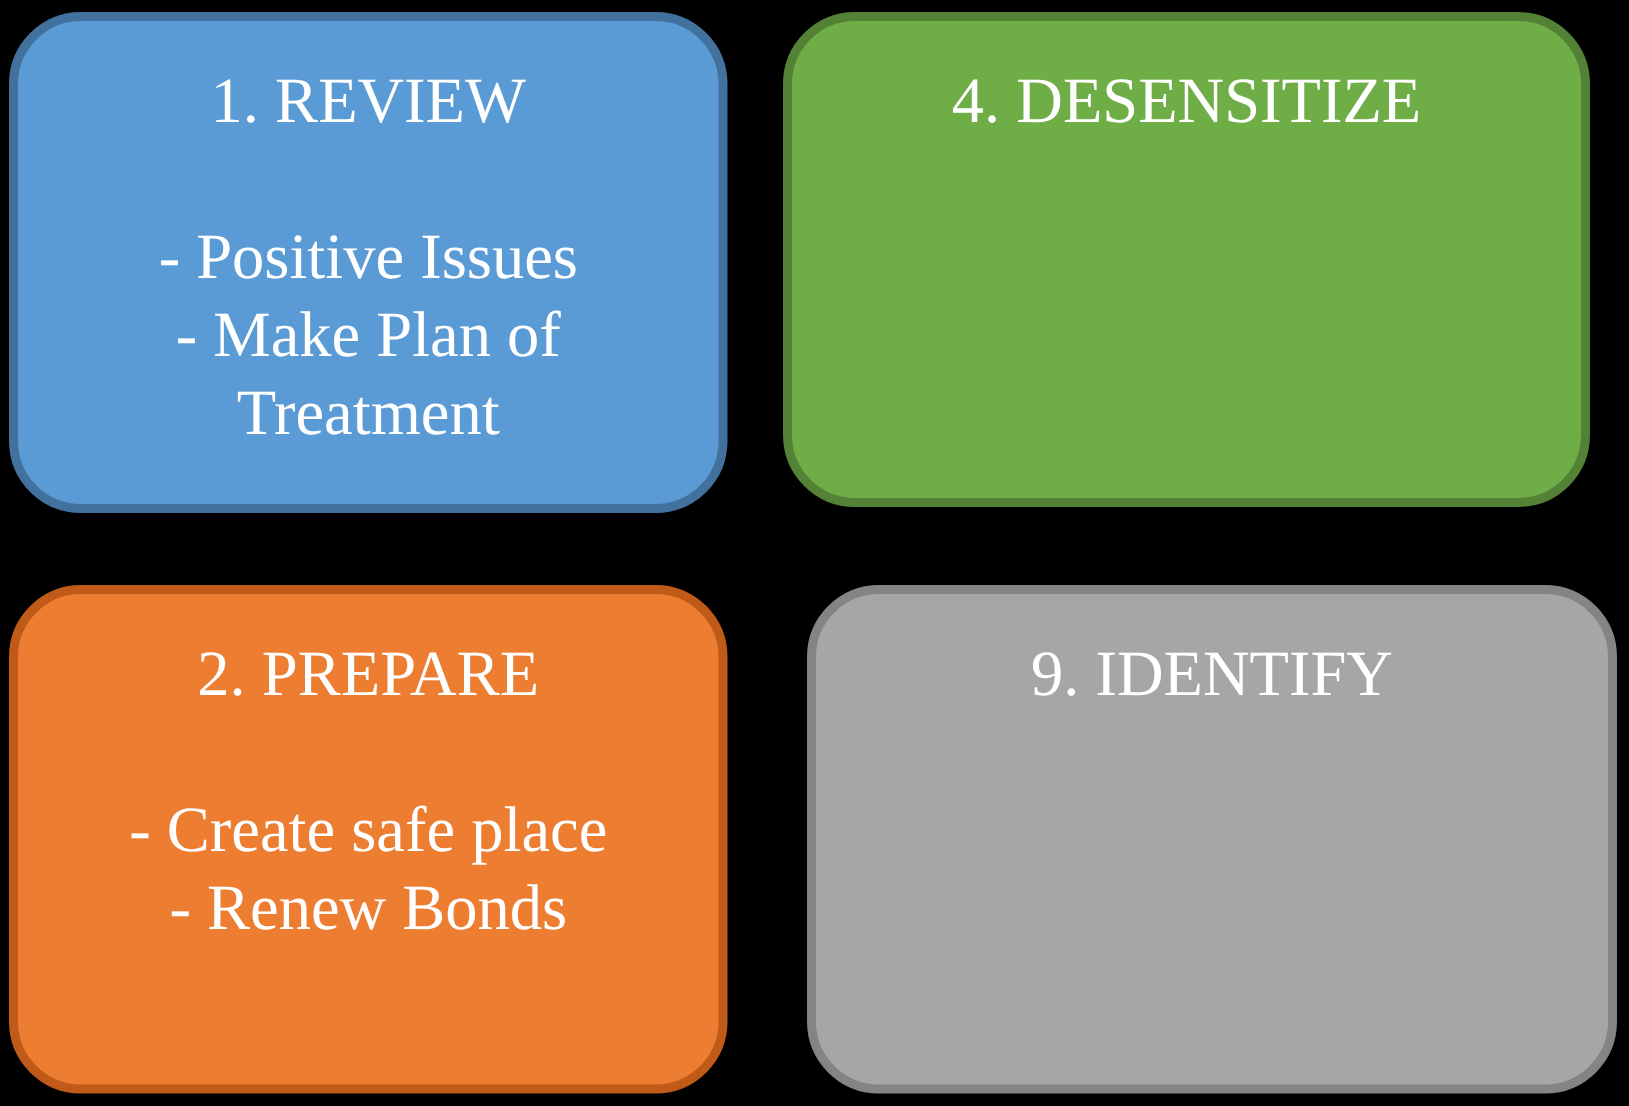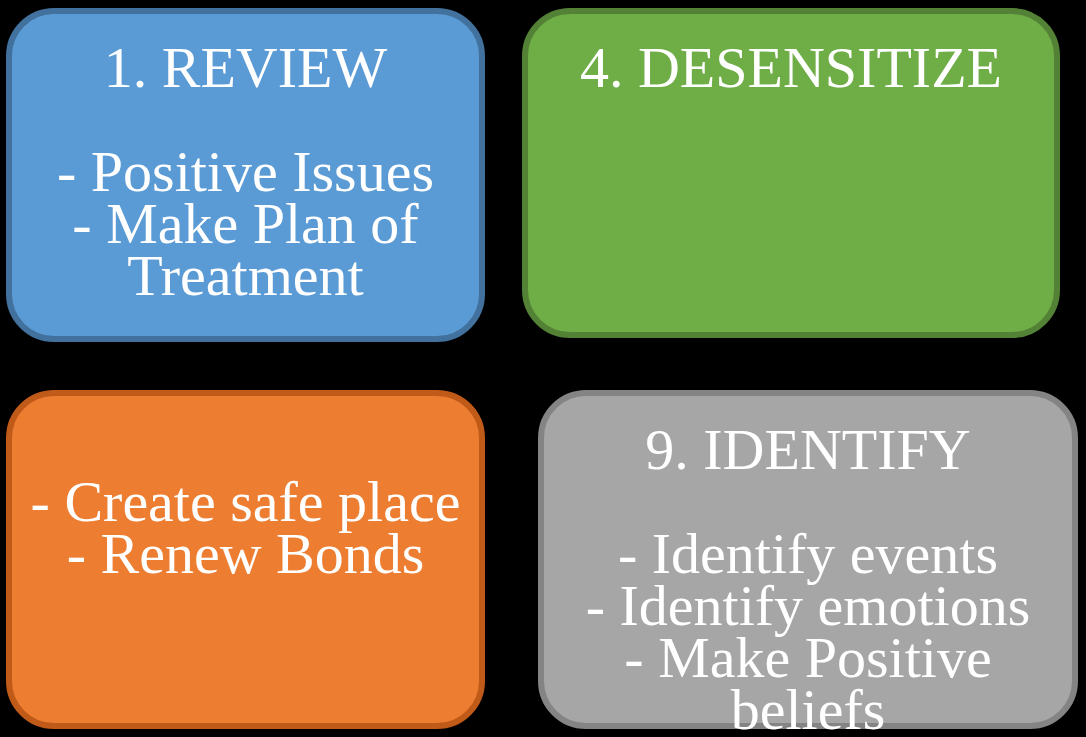--- a/index.html
+++ b/index.html
@@ -19,21 +19,21 @@
   .step-box {
     position: absolute;
     box-sizing: border-box;
     border-style: solid;
     border-width: 6px;
     border-radius: 48px;
     color: #ffffff;
     text-align: center;
     padding: 28px 8px 0 8px;
     box-shadow: 0 6px 10px rgba(0,0,0,0.35);
-    font-size: 58px;
+    font-size: 43px;
     line-height: 52px;
   }
   .step-box .step-title {
     display: block;
     white-space: nowrap;
   }
   .step-box .step-details {
     margin-top: 52px;      
     white-space: pre-line; 
   }
@@ -53,24 +53,22 @@
     <div class="step-details">- Positive Issues
 - Make Plan of
 Treatment</div>
   </div>
 
   <div id="box-desensitize" class="step-box" style="background-color: rgb(111, 173, 71); border-color: rgb(83, 129, 53);">
     <span class="step-title">4. DESENSITIZE</span>
   </div>
 
   <div id="box-prepare" class="step-box" style="background-color: rgb(237, 125, 49); border-color: rgb(192, 90, 24);">
+    <span class="step-title">2. PREPARE</span>
     <div class="step-details">- Create safe place
 - Renew Bonds</div>
   </div>
 
   <div id="box-identify" class="step-box" style="background-color: rgb(166, 166, 166); border-color: rgb(132, 132, 132);">
     <span class="step-title">9. IDENTIFY</span>
-    <div class="step-details">- Identify events
-- Identify emotions
-- Make Positive beliefs</div>
   </div>
 
 </div>
 
 </body></html>

